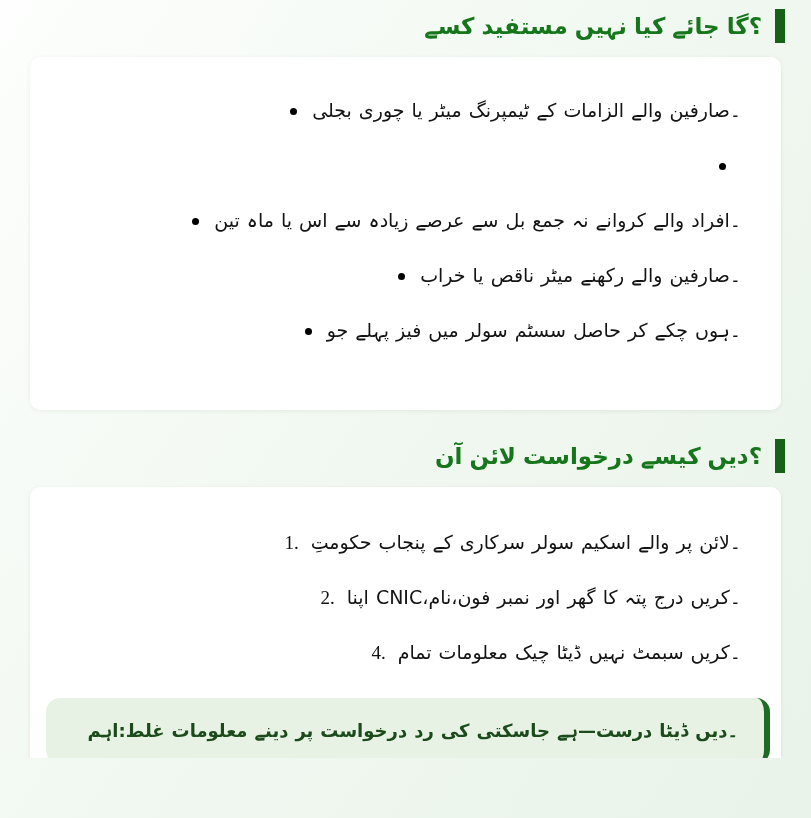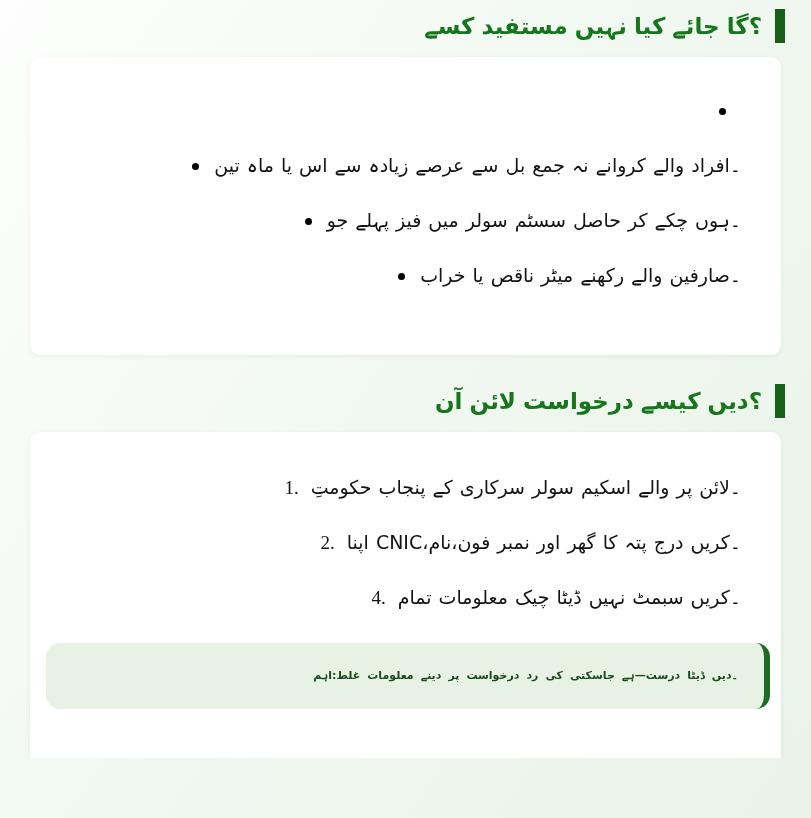--- a/index.html
+++ b/index.html
@@ -53,40 +53,41 @@
     font-family:"Liberation Serif",serif;font-size:19px;color:var(--ink);
     margin-right:12px;unicode-bidi:isolate;
   }
   .note{
     margin:30px -29px 0 -24px;
     background:var(--note-bg);
     border-right:6px solid var(--note-border);
     border-radius:14px;
     padding:19px 26px;
     direction:ltr;text-align:right;
-    font-size:11px;font-weight:bold;color:var(--note-text);
+    font-size:18px;font-weight:bold;color:var(--note-text);
     line-height:28px;white-space:nowrap;
   }
 </style>
 </head>
 <body>
 
 <div class="page">
 
   <section>
     <div class="heading-row">
       <h2 class="heading-text"><span class="w">کسے</span><span class="w">مستفید</span><span class="w">نہیں</span><span class="w">کیا</span><span class="w">جائے</span><span class="w">گا</span><span class="p">؟</span></h2>
       <div class="heading-bar"></div>
     </div>
     <div class="card first">
       <div>
+          <div class="line"><span class="marker-dot"></span><span><span class="w">بجلی</span><span class="w">چوری</span><span class="w">یا</span><span class="w">میٹر</span><span class="w">ٹیمپرنگ</span><span class="w">کے</span><span class="w">الزامات</span><span class="w">والے</span><span class="w">صارفین</span><span class="p">۔</span></span></div>
           <div class="line"><span class="marker-dot"></span></div>
           <div class="line"><span class="marker-dot"></span><span><span class="w">تین</span><span class="w">ماہ</span><span class="w">یا</span><span class="w">اس</span><span class="w">سے</span><span class="w">زیادہ</span><span class="w">عرصے</span><span class="w">سے</span><span class="w">بل</span><span class="w">جمع</span><span class="w">نہ</span><span class="w">کروانے</span><span class="w">والے</span><span class="w">افراد</span><span class="p">۔</span></span></div>
+          <div class="line"><span class="marker-dot"></span><span><span class="w">خراب</span><span class="w">یا</span><span class="w">ناقص</span><span class="w">میٹر</span><span class="w">رکھنے</span><span class="w">والے</span><span class="w">صارفین</span><span class="p">۔</span></span></div>
           <div class="line"><span class="marker-dot"></span><span><span class="w">جو</span><span class="w">پہلے</span><span class="w">فیز</span><span class="w">میں</span><span class="w">سولر</span><span class="w">سسٹم</span><span class="w">حاصل</span><span class="w">کر</span><span class="w">چکے</span><span class="w">ہوں</span><span class="p">۔</span></span></div>
-          <div class="line"><span class="marker-dot"></span><span><span class="w">خراب</span><span class="w">یا</span><span class="w">ناقص</span><span class="w">میٹر</span><span class="w">رکھنے</span><span class="w">والے</span><span class="w">صارفین</span><span class="p">۔</span></span></div>
         </div>
     </div>
   </section>
 
   <section>
     <div class="heading-row second">
       <h2 class="heading-text"><span class="w">آن</span><span class="w">لائن</span><span class="w">درخواست</span><span class="w">کیسے</span><span class="w">دیں</span><span class="p">؟</span></h2>
       <div class="heading-bar"></div>
     </div>
     <div class="card second">

